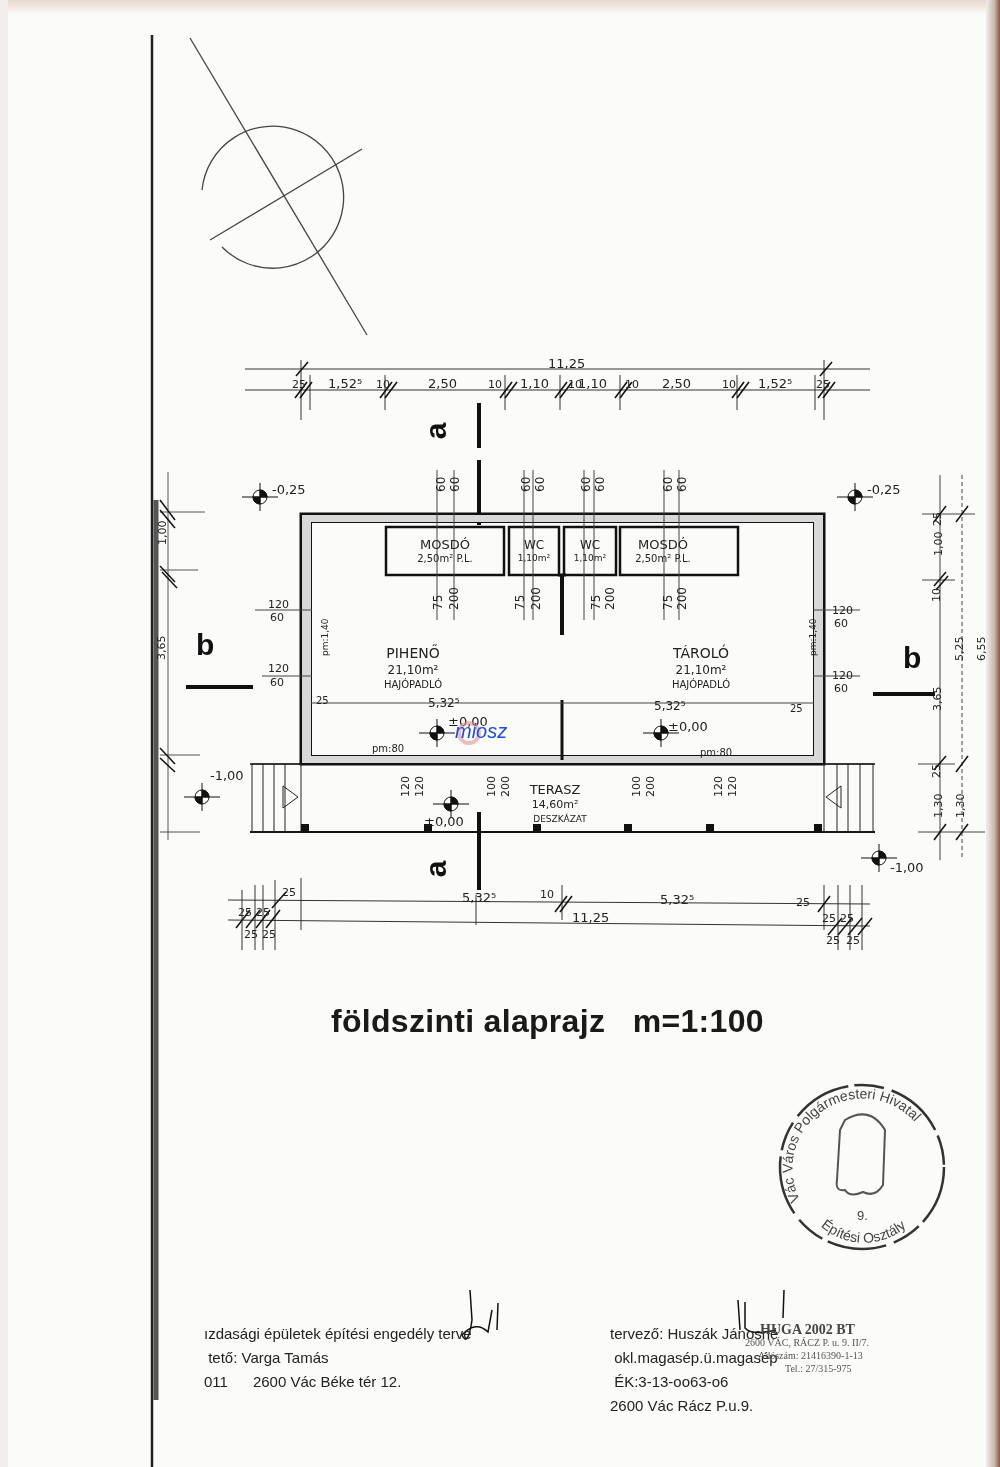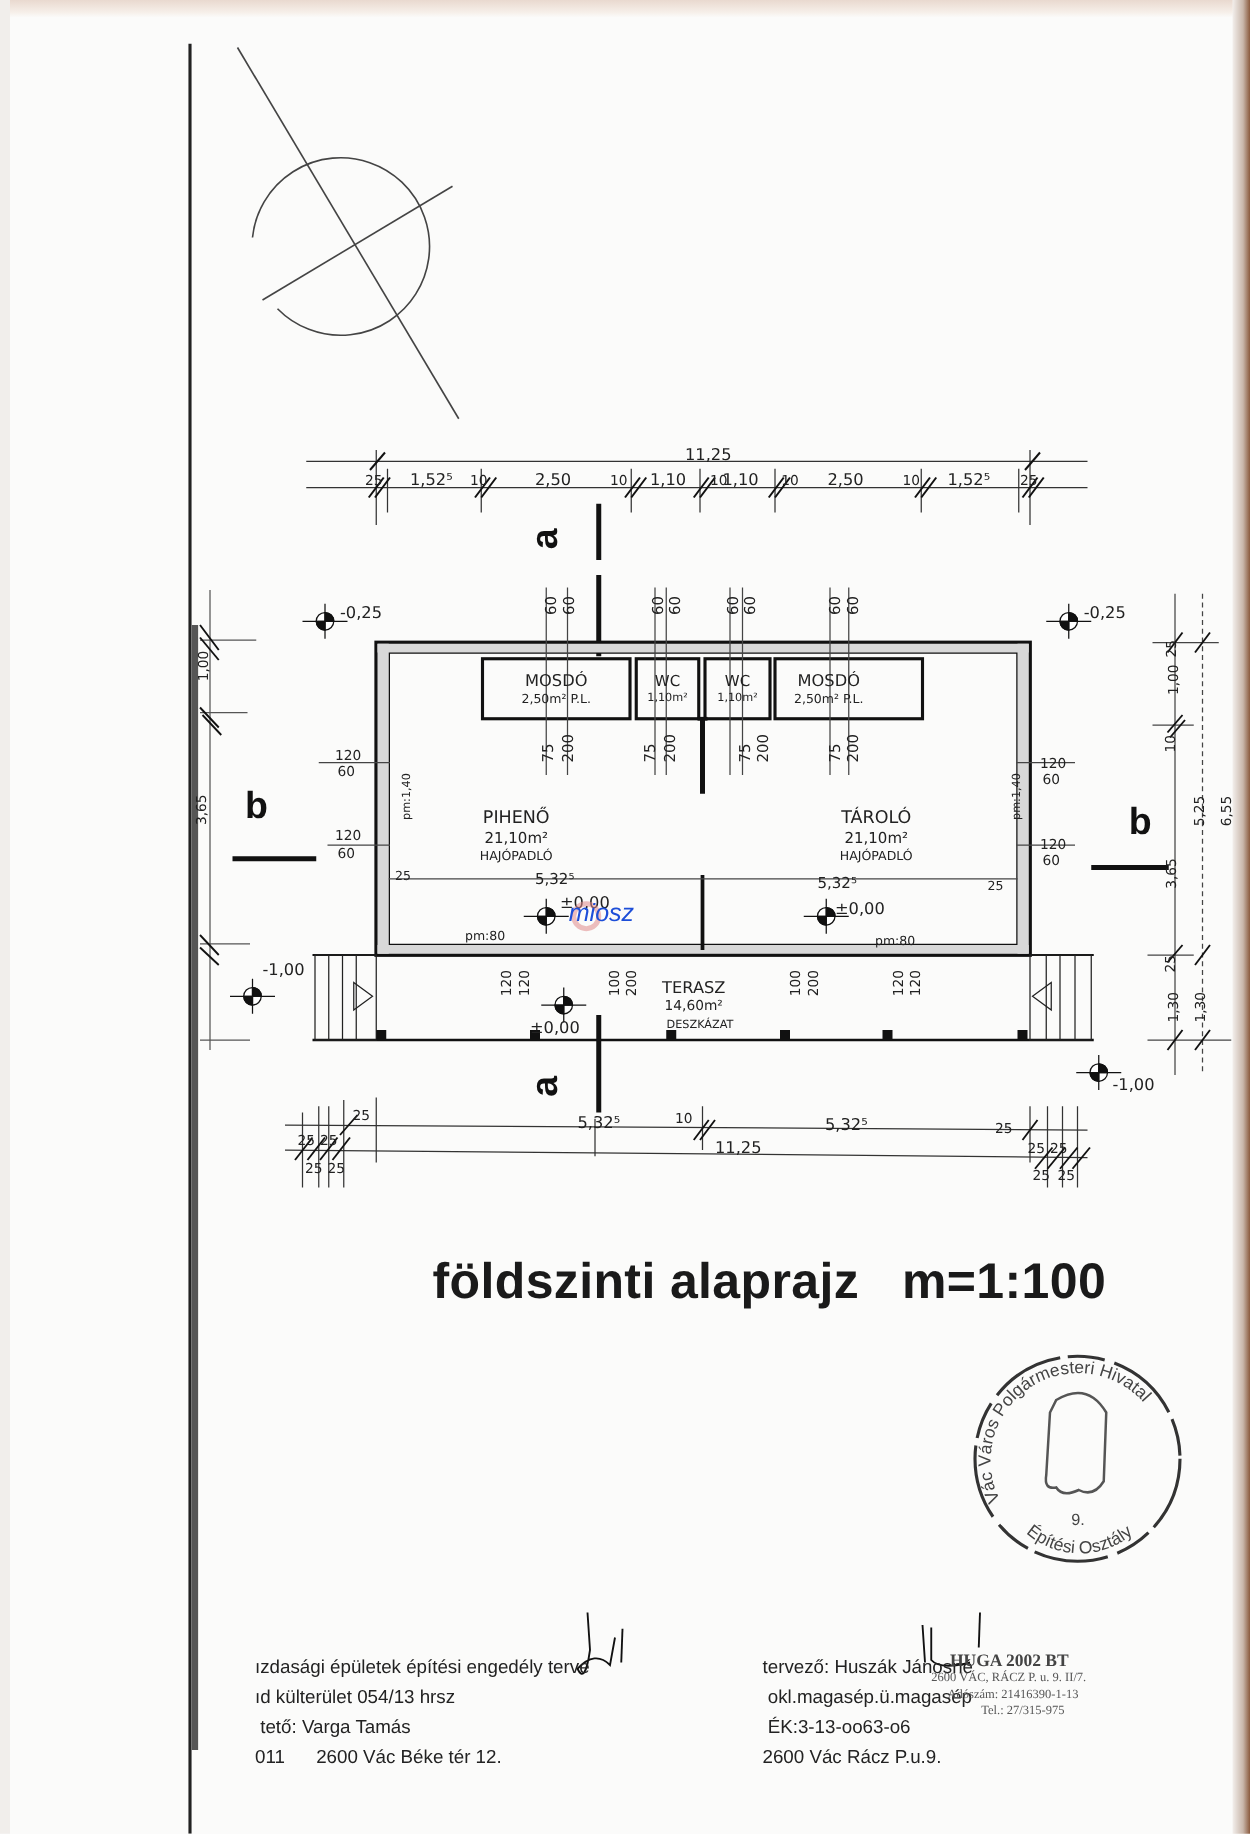--- a/index.html
+++ b/index.html
@@ -8,21 +8,21 @@
     background: #fbfbfa; font-family: "Liberation Sans", sans-serif; color: #1a1a1a;
   }
   .topstrip { position: absolute; left: 0; top: 0; width: 1000px; height: 14px;
     background: linear-gradient(#e9d9cf, #f6efe9 70%, #fbfbfa); }
   .rightedge { position: absolute; right: 0; top: 0; width: 14px; height: 1467px;
     background: linear-gradient(90deg, #f3efec, #c9b7ab 60%, #8a5a3e); }
   .leftedge { position: absolute; left: 0; top: 0; width: 8px; height: 1467px; background: #f1eeeb; }
   .plan-svg { position: absolute; left: 0; top: 0; }
   .hand { font-family: "DejaVu Sans", sans-serif; fill: #222; }
   .title {
-    position: absolute; left: 346px; top: 1003px; font-size: 40px; font-weight: bold;
+    position: absolute; left: 331px; top: 1003px; font-size: 32px; font-weight: bold;
     letter-spacing: 0.3px; white-space: pre;
   }
   .info { position: absolute; font-size: 15px; line-height: 24px; color: #222; }
   .info div { white-space: pre; }
   .info-left { left: 160px; top: 1322px; margin-left: 44px; }
   .info-right { left: 610px; top: 1322px; }
   .stampco { position: absolute; left: 740px; top: 1323px; font-family: "Liberation Serif", serif;
     font-size: 10px; line-height: 13px; color: #555; }
   .stampco .big { font-size: 14px; font-weight: bold; color: #444; }
   .sectionmark { position: absolute; font-weight: bold; font-size: 30px; color: #111; }
@@ -431,21 +431,20 @@
   </text>
   <text font-family="Liberation Sans, sans-serif" font-size="14" fill="#444">
     <textPath href="#sealArcLow" startOffset="18%">Építési Osztály</textPath>
   </text>
   <path d="M 70 40 Q 95 25 110 50 L 108 105 Q 100 118 88 112 Q 75 118 70 110 Q 60 112 62 100 L 65 50 Z" fill="none" stroke="#555" stroke-width="2"></path>
   <text x="82" y="140" font-family="Liberation Sans, sans-serif" font-size="13" fill="#444">9.</text>
 </svg>
 
 <div class="info info-left">
   <div>ızdasági épületek építési engedély terve</div>
-  <div>ıd külterület 054/13 hrsz</div>
   <div> tető: Varga Tamás</div>
   <div>011      2600 Vác Béke tér 12.</div>
 </div>
 
 <div class="info info-right">
   <div>tervező: Huszák Jánosné</div>
   <div> okl.magasép.ü.magasép</div>
   <div> ÉK:3-13-oo63-o6</div>
   <div>2600 Vác Rácz P.u.9.</div>
 </div>

